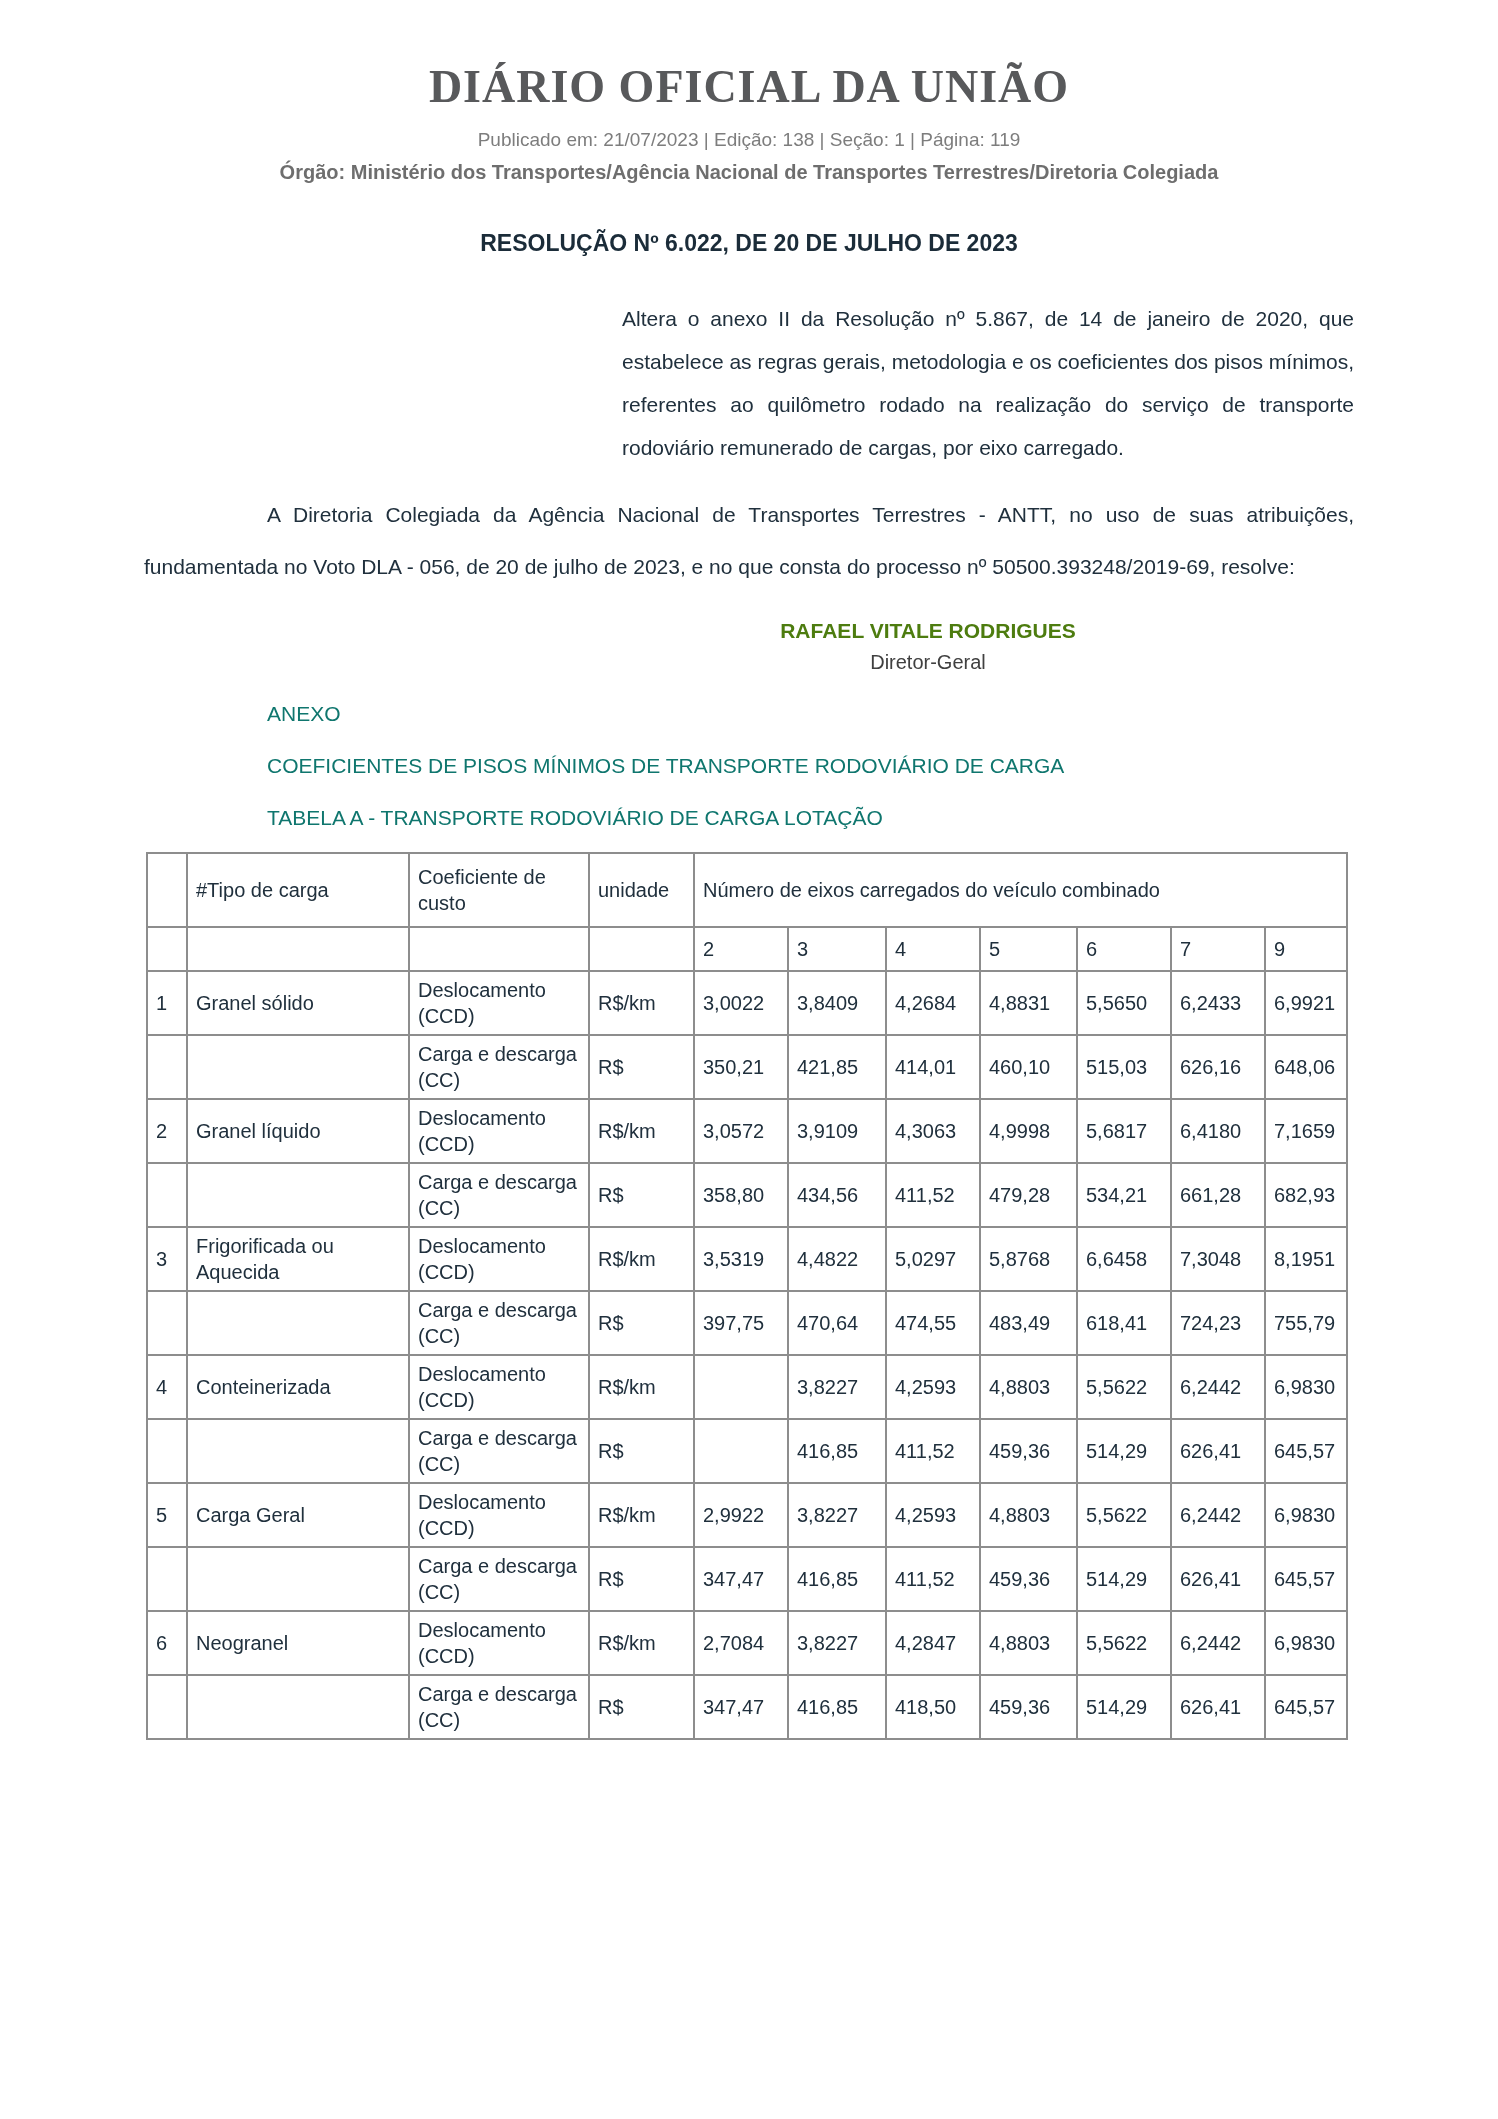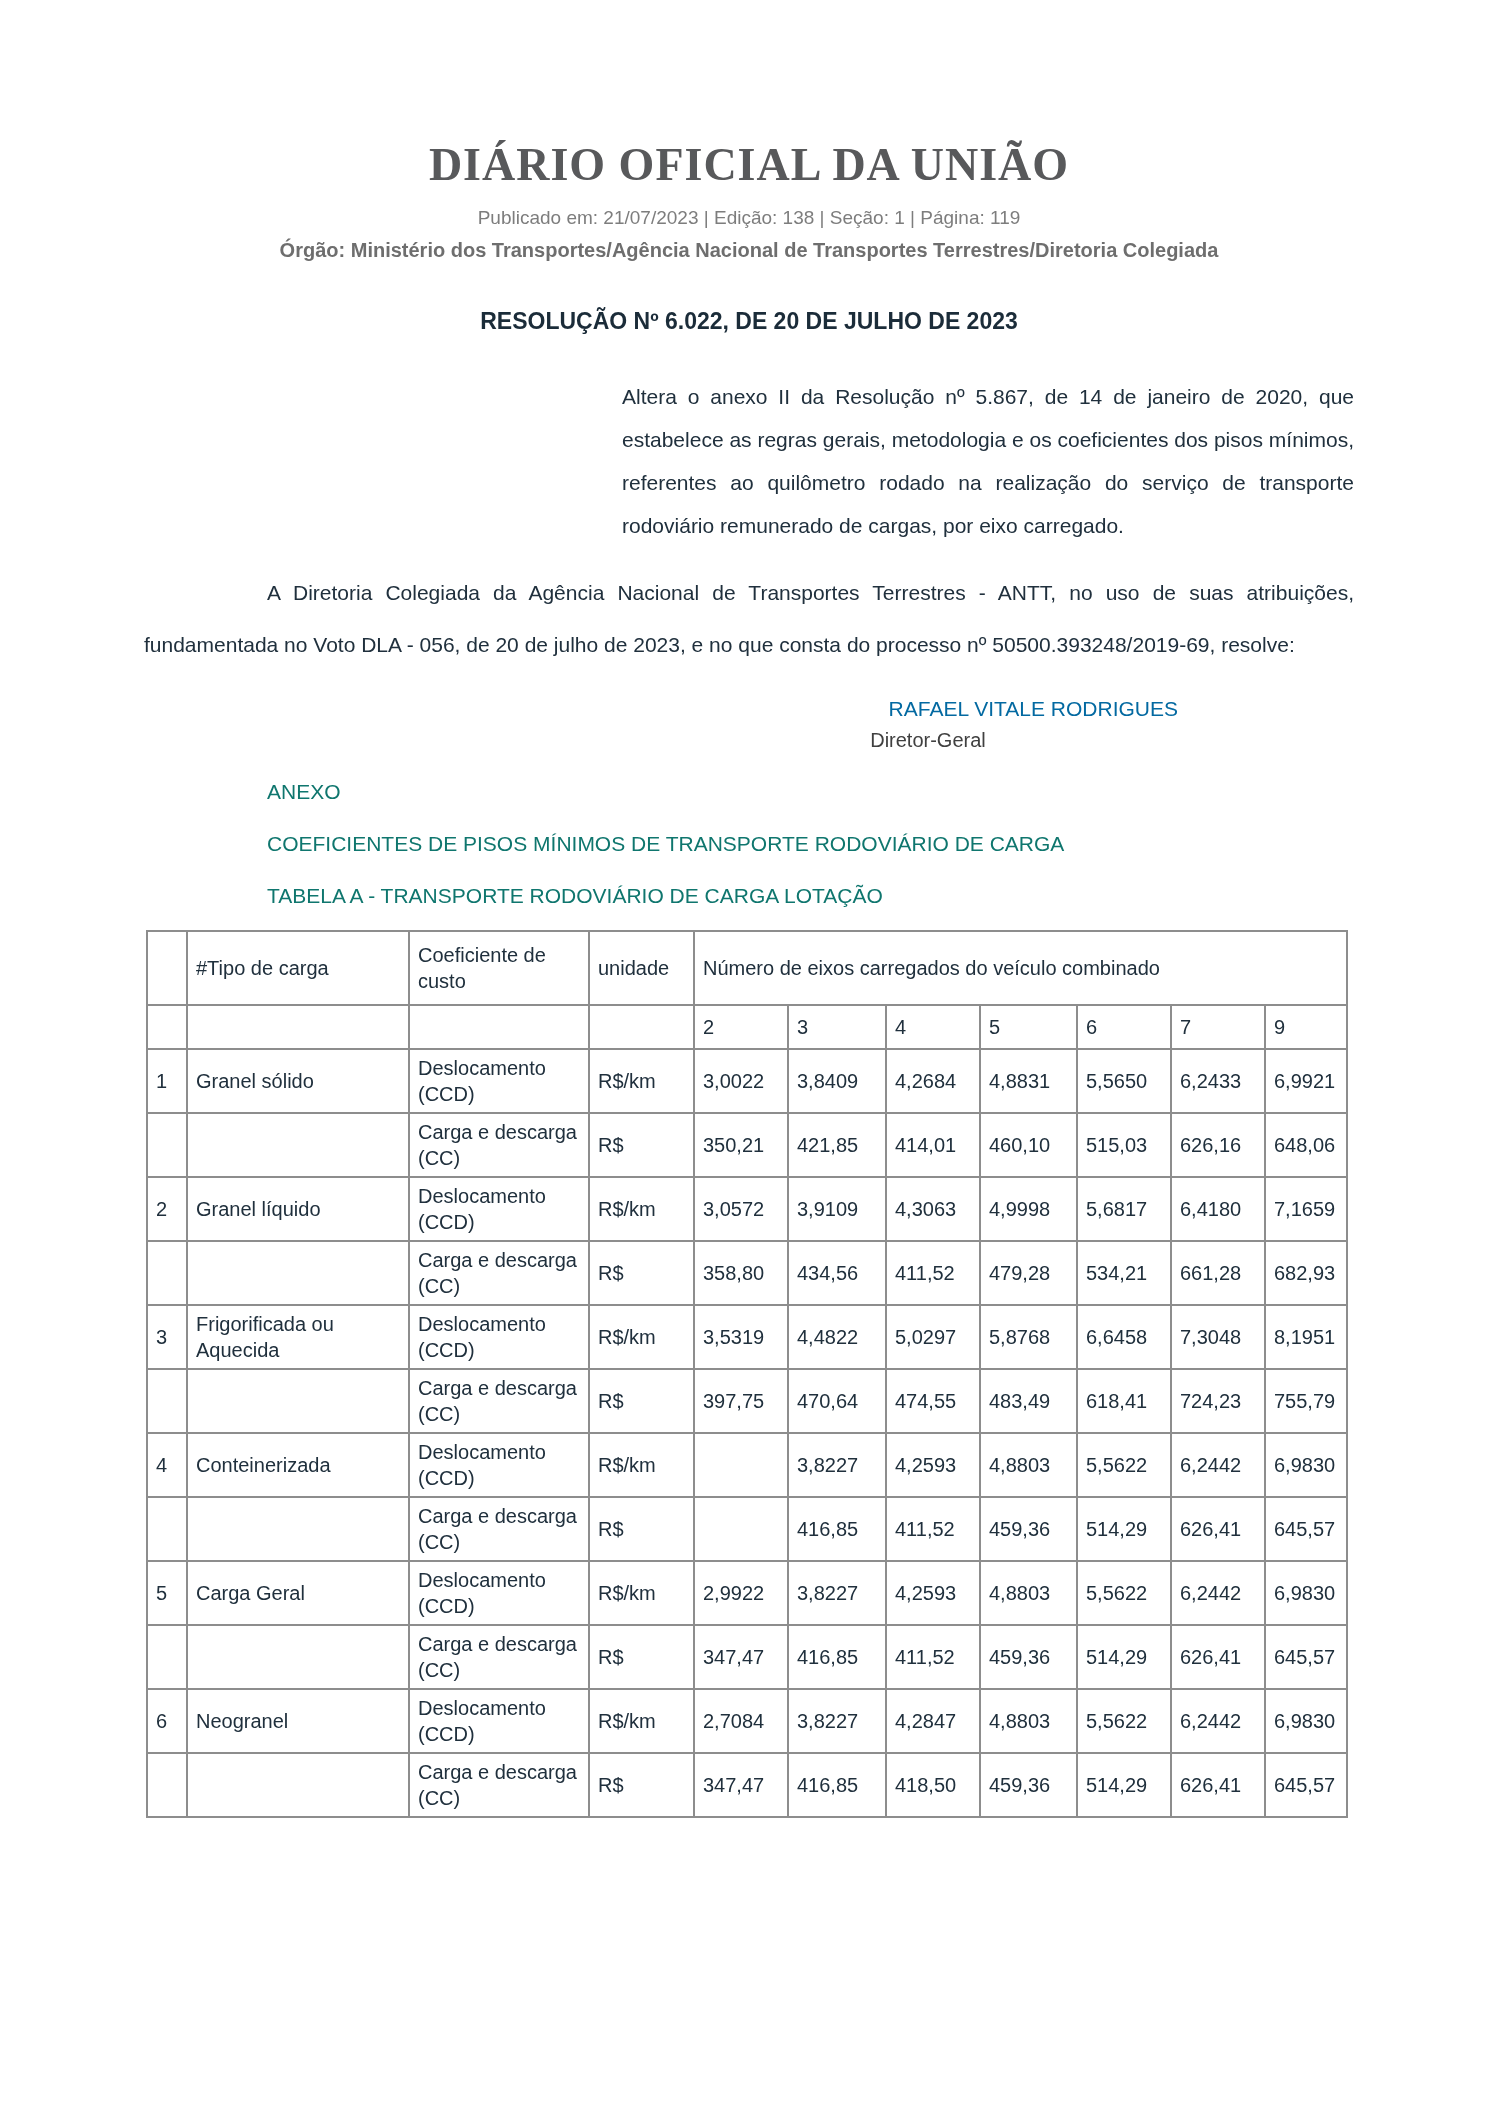--- a/index.html
+++ b/index.html
@@ -4,21 +4,21 @@
 <style>
   * { margin: 0; padding: 0; box-sizing: border-box; }
   html, body { background: #ffffff; }
   body {
     width: 1498px;
     height: 2119px;
     font-family: "Liberation Sans", sans-serif;
     color: #20303d;
     overflow: hidden;
   }
-  .page { padding-top: 106px; margin-top: 32px; }
+  .page { padding-top: 60px; }
   .content { width: 1210px; margin: 0 auto; }
 
   
   .masthead { text-align: center; }
   .gazette-title {
     font-family: "Liberation Serif", serif;
     font-weight: 700;
     font-size: 46px;
     color: #58595b;
     letter-spacing: 1px;
@@ -59,21 +59,21 @@
     line-height: 52px;
     text-align: justify;
     text-indent: 123px;
     color: #20303d;
   }
   .signature {
     width: 500px;
     margin: 26px 0 0 534px;
     text-align: center;
   }
-  .sig-name { font-size: 21px; font-weight: 400; color: #0369a1; text-align: right; }
+  .sig-name { font-size: 21px; font-weight: 700; color: #4d7c0f; }
   .sig-role { margin-top: 8px; font-size: 20px; color: #404040; }
 
   .annex-line {
     margin-top: 28px;
     margin-left: 123px;
     font-size: 21px;
     color: #0f766e;
   }
 
   

